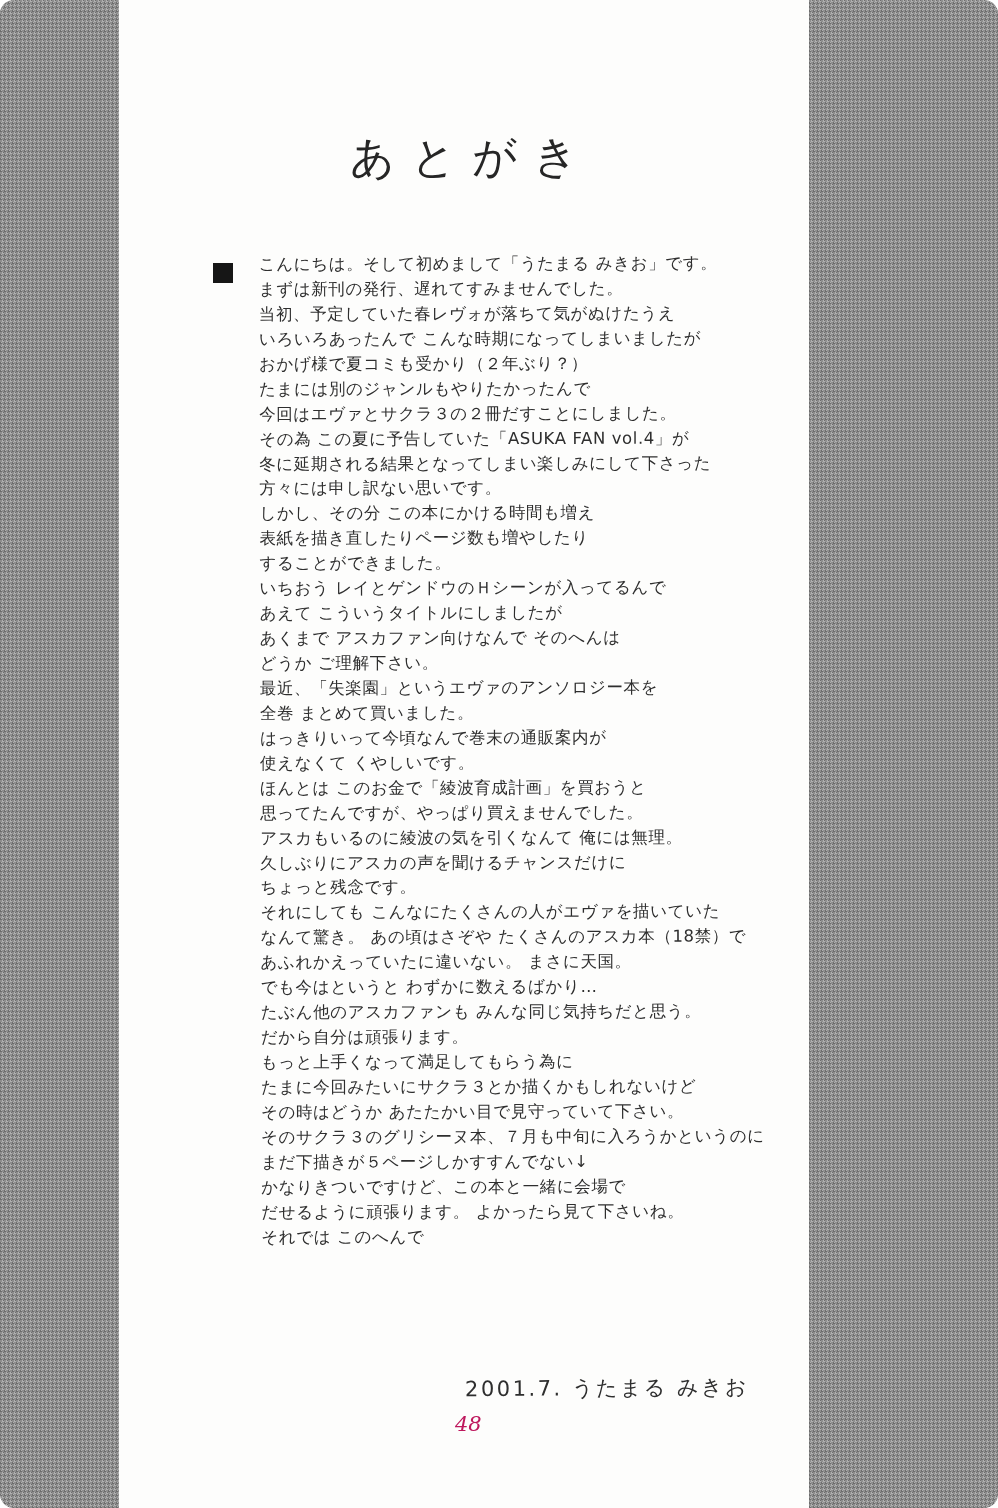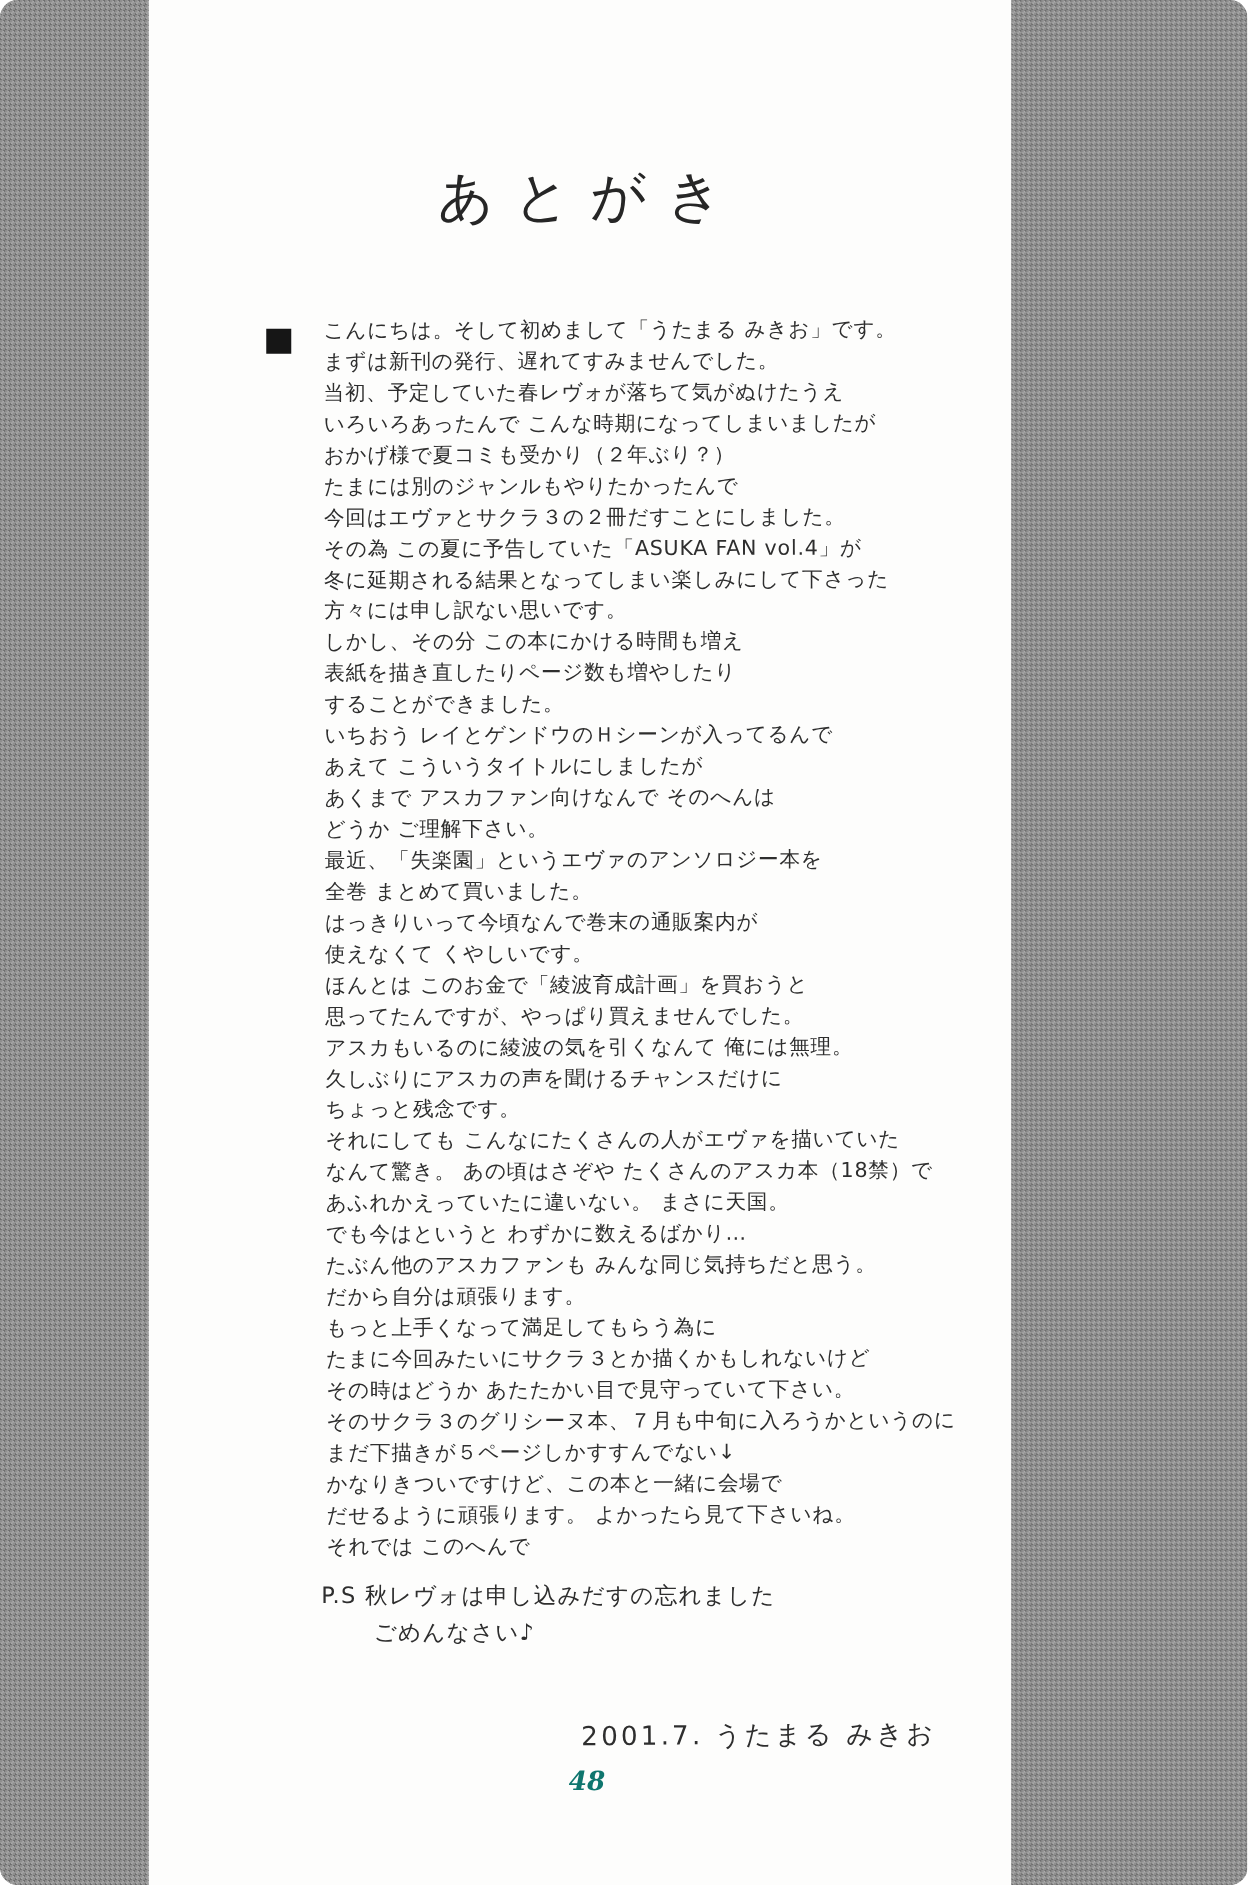--- a/index.html
+++ b/index.html
@@ -90,23 +90,23 @@
     color: #2e2e2e;
     white-space: nowrap;
     transform: rotate(-0.5deg);
   }
   .page-number {
     position: absolute;
     left: 455px;
     top: 1412px;
     font-family: "DejaVu Serif", serif;
     font-style: italic;
-    font-weight: bold;
+    font-weight: normal;
     font-size: 21px;
-    color: #0f766e;
+    color: #be185d;
   }
 </style>
 </head>
 <body>
 
 <div class="page">
 
   <div class="halftone border-left"></div>
 
   <div class="halftone border-right"></div>
@@ -151,22 +151,18 @@
       <div class="line">もっと上手くなって満足してもらう為に</div>
       <div class="line">たまに今回みたいにサクラ３とか描くかもしれないけど</div>
       <div class="line">その時はどうか あたたかい目で見守っていて下さい。</div>
       <div class="line">そのサクラ３のグリシーヌ本、７月も中旬に入ろうかというのに</div>
       <div class="line">まだ下描きが５ページしかすすんでない↓</div>
       <div class="line">かなりきついですけど、この本と一緒に会場で</div>
       <div class="line">だせるように頑張ります。 よかったら見て下さいね。</div>
       <div class="line">それでは このへんで</div>
     </div>
 
-  <div class="ps-block">
-    <div class="ps-line">P.S 秋レヴォは申し込みだすの忘れました</div>
-    <div class="ps-line indent">ごめんなさい♪</div>
-  </div>
 
   <div class="signature">2001.7. うたまる みきお</div>
 
   <div class="page-number">48</div>
 
 </div>
 
 </body></html>

